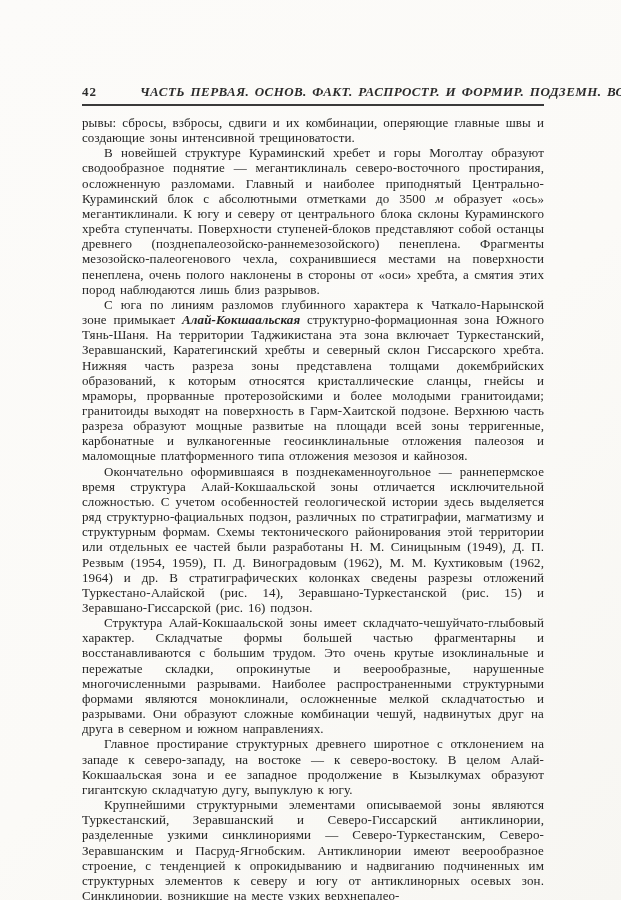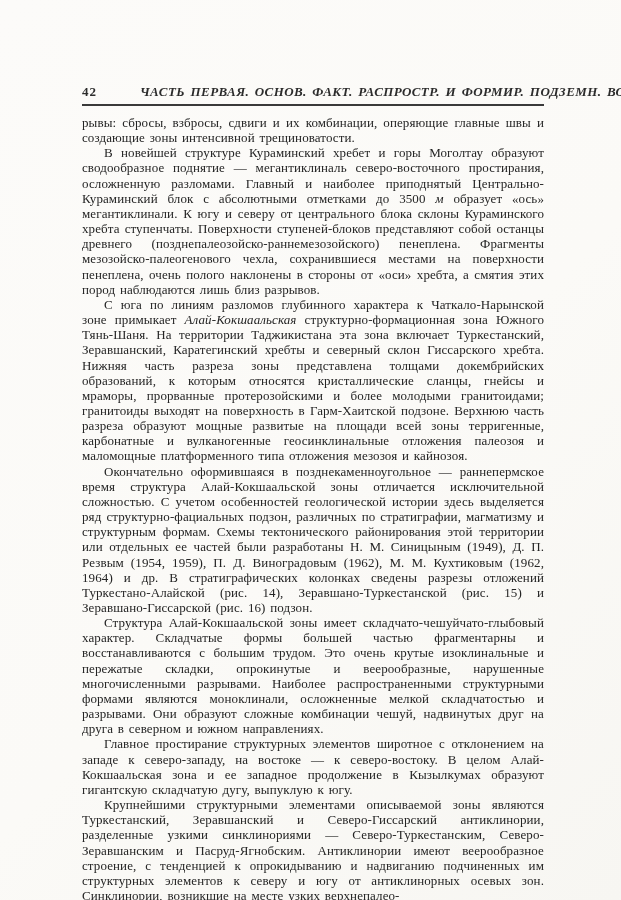--- a/index.html
+++ b/index.html
@@ -61,35 +61,35 @@
     word-spacing:1.4px;
   }
   .body-text p{
     margin:0;
     padding:0;
   }
   .body-text p.indent{
     text-indent:22px;
   }
   .em{font-style:italic;}
-  .bold{font-weight:normal;}
+  .bold{font-weight:bold;}
 </style>
 </head>
 <body>
 
 <div class="page">
   <div class="content">
     <div class="running-header">
       <span class="page-num">42</span>
       <span class="running-title">ЧАСТЬ ПЕРВАЯ. ОСНОВ. ФАКТ. РАСПРОСТР. И ФОРМИР. ПОДЗЕМН. ВОД</span>
     </div>
     <div class="header-rule"></div>
     <div class="body-text">
         <p><span>рывы: сбросы, взбросы, сдвиги и их комбинации, оперяющие главные швы и создающие зоны интенсивной трещиноватости.</span></p>
         <p class="indent"><span>В новейшей структуре Кураминский хребет и горы Моголтау образуют сводообразное поднятие — мегантиклиналь северо-восточного простирания, осложненную разломами. Главный и наиболее приподнятый Центрально-Кураминский блок с абсолютными отметками до 3500 </span><span class="em">м</span><span> образует «ось» мегантиклинали. К югу и северу от центрального блока склоны Кураминского хребта ступенчаты. Поверхности ступеней-блоков представляют собой останцы древнего (позднепалеозойско-раннемезозойского) пенеплена. Фрагменты мезозойско-палеогенового чехла, сохранившиеся местами на поверхности пенеплена, очень полого наклонены в стороны от «оси» хребта, а смятия этих пород наблюдаются лишь близ разрывов.</span></p>
         <p class="indent"><span>С юга по линиям разломов глубинного характера к Чаткало-Нарынской зоне примыкает </span><span class="em bold">Алай-Кокшаальская</span><span> структурно-формационная зона Южного Тянь-Шаня. На территории Таджикистана эта зона включает Туркестанский, Зеравшанский, Каратегинский хребты и северный склон Гиссарского хребта. Нижняя часть разреза зоны представлена толщами докембрийских образований, к которым относятся кристаллические сланцы, гнейсы и мраморы, прорванные протерозойскими и более молодыми гранитоидами; гранитоиды выходят на поверхность в Гарм-Хаитской подзоне. Верхнюю часть разреза образуют мощные развитые на площади всей зоны терригенные, карбонатные и вулканогенные геосинклинальные отложения палеозоя и маломощные платформенного типа отложения мезозоя и кайнозоя.</span></p>
         <p class="indent"><span>Окончательно оформившаяся в позднекаменноугольное — раннепермское время структура Алай-Кокшаальской зоны отличается исключительной сложностью. С учетом особенностей геологической истории здесь выделяется ряд структурно-фациальных подзон, различных по стратиграфии, магматизму и структурным формам. Схемы тектонического районирования этой территории или отдельных ее частей были разработаны Н. М. Синицыным (1949), Д. П. Резвым (1954, 1959), П. Д. Виноградовым (1962), М. М. Кухтиковым (1962, 1964) и др. В стратиграфических колонках сведены разрезы отложений Туркестано-Алайской (рис. 14), Зеравшано-Туркестанской (рис. 15) и Зеравшано-Гиссарской (рис. 16) подзон.</span></p>
         <p class="indent"><span>Структура Алай-Кокшаальской зоны имеет складчато-чешуйчато-глыбовый характер. Складчатые формы большей частью фрагментарны и восстанавливаются с большим трудом. Это очень крутые изоклинальные и пережатые складки, опрокинутые и веерообразные, нарушенные многочисленными разрывами. Наиболее распространенными структурными формами являются моноклинали, осложненные мелкой складчатостью и разрывами. Они образуют сложные комбинации чешуй, надвинутых друг на друга в северном и южном направлениях.</span></p>
-        <p class="indent"><span>Главное простирание структурных элементов широтное с отклонением на западе к северо-западу, на востоке — к северо-востоку. В целом Алай-Кокшаальская зона и ее западное продолжение в Кызылкумах образуют гигантскую складчатую дугу, выпуклую к югу.</span></p>
+        <p class="indent"><span>Главное простирание структурных древнего широтное с отклонением на западе к северо-западу, на востоке — к северо-востоку. В целом Алай-Кокшаальская зона и ее западное продолжение в Кызылкумах образуют гигантскую складчатую дугу, выпуклую к югу.</span></p>
         <p class="indent"><span>Крупнейшими структурными элементами описываемой зоны являются Туркестанский, Зеравшанский и Северо-Гиссарский антиклинории, разделенные узкими синклинориями — Северо-Туркестанским, Северо-Зеравшанским и Пасруд-Ягнобским. Антиклинории имеют веерообразное строение, с тенденцией к опрокидыванию и надвиганию подчиненных им структурных элементов к северу и югу от антиклинорных осевых зон. Синклинории, возникшие на месте узких верхнепалео-</span></p>
       </div>
   </div>
 </div>
 
 </body></html>

